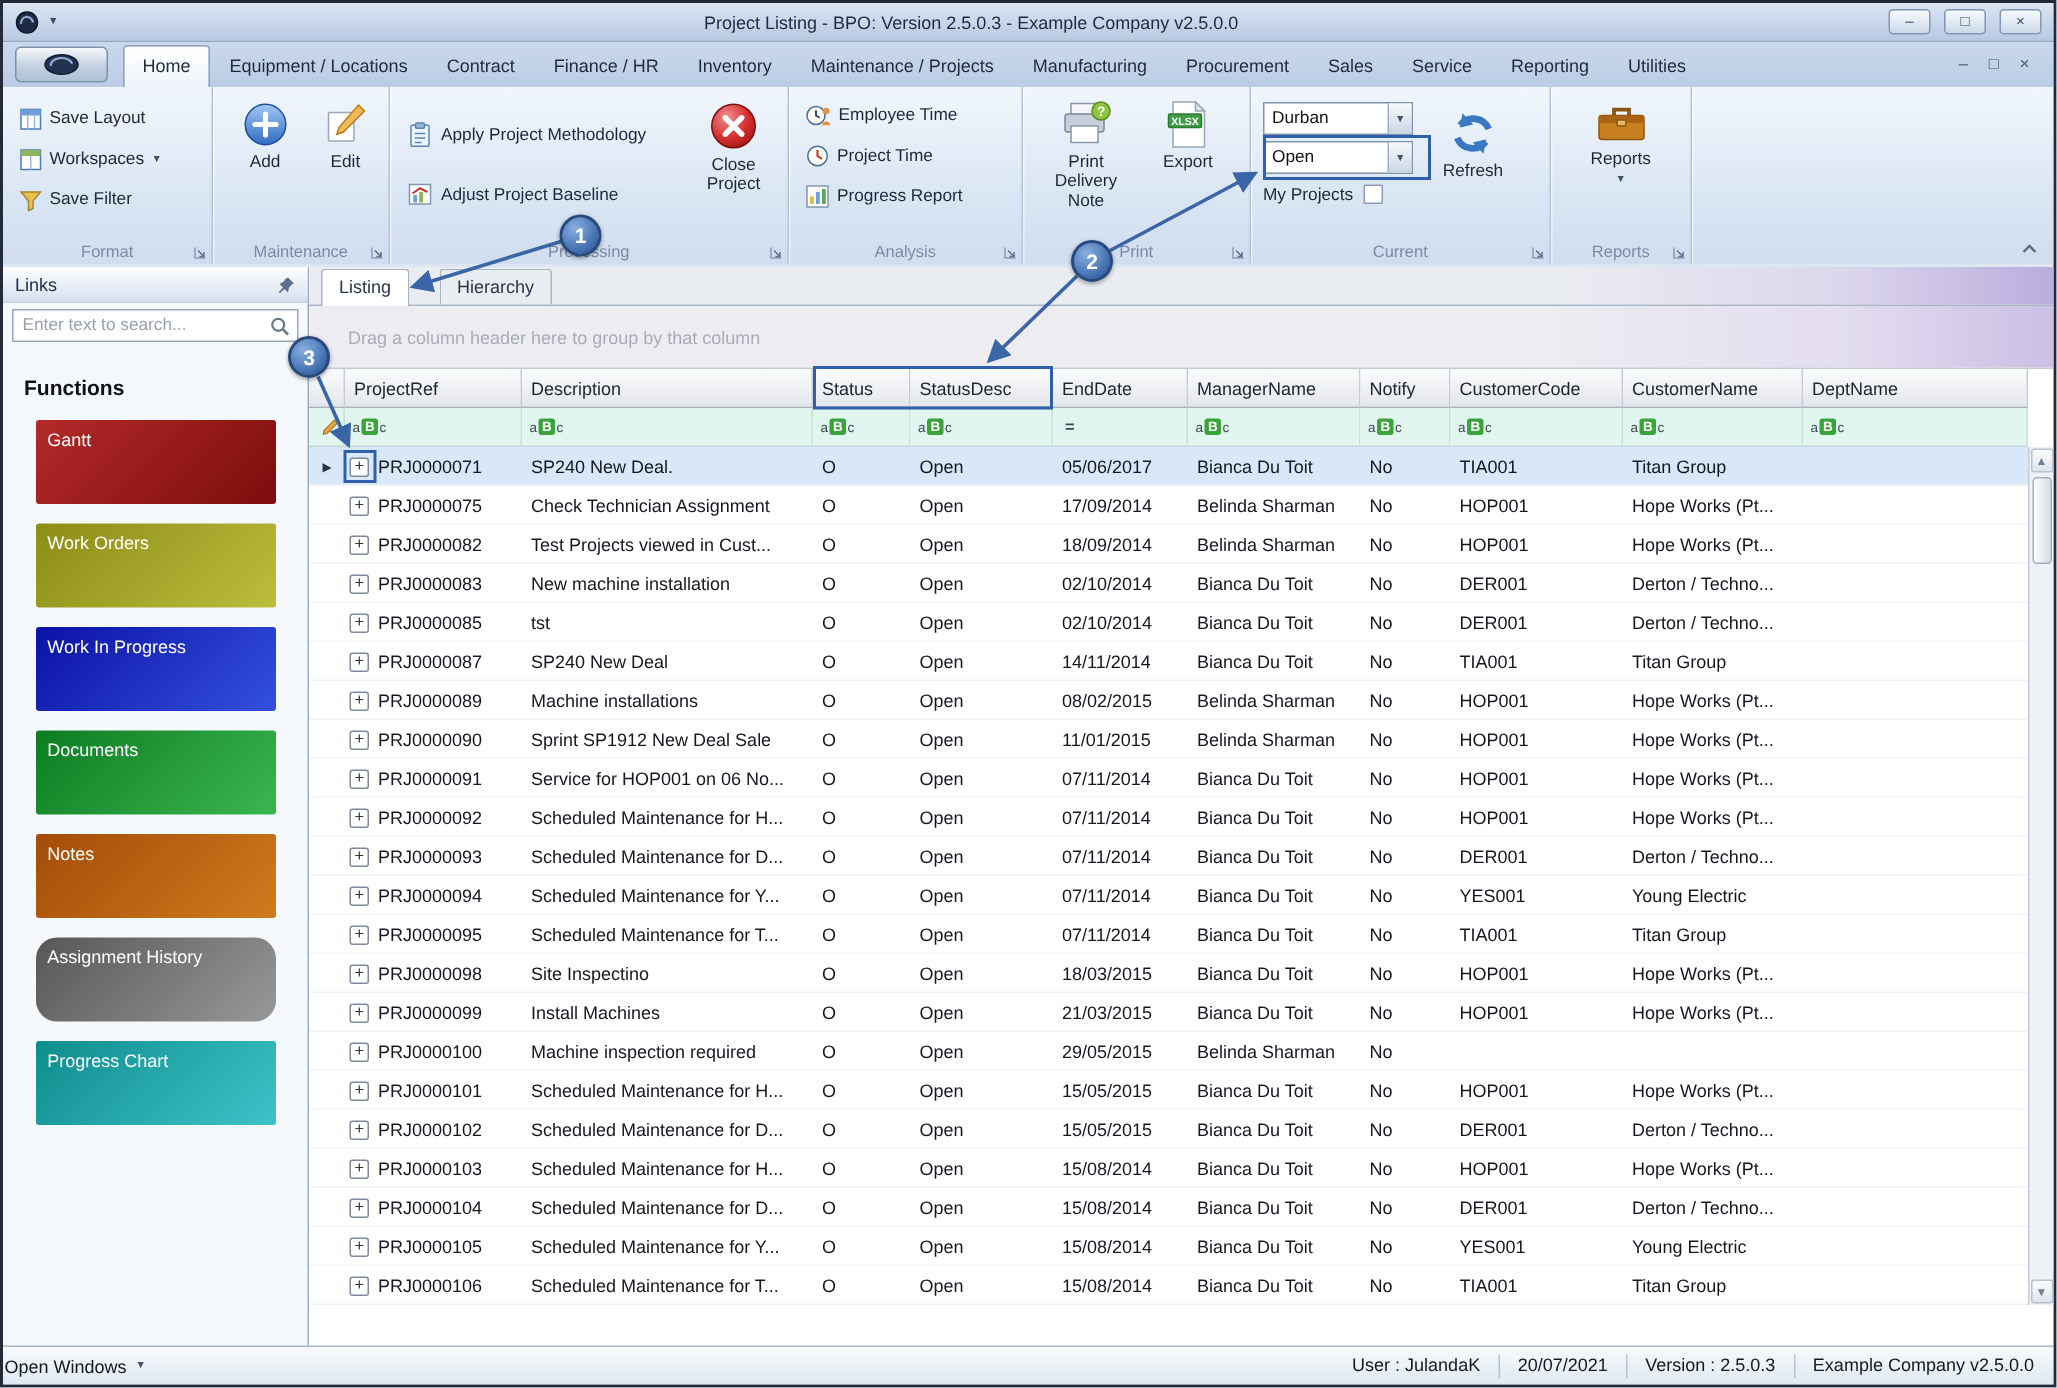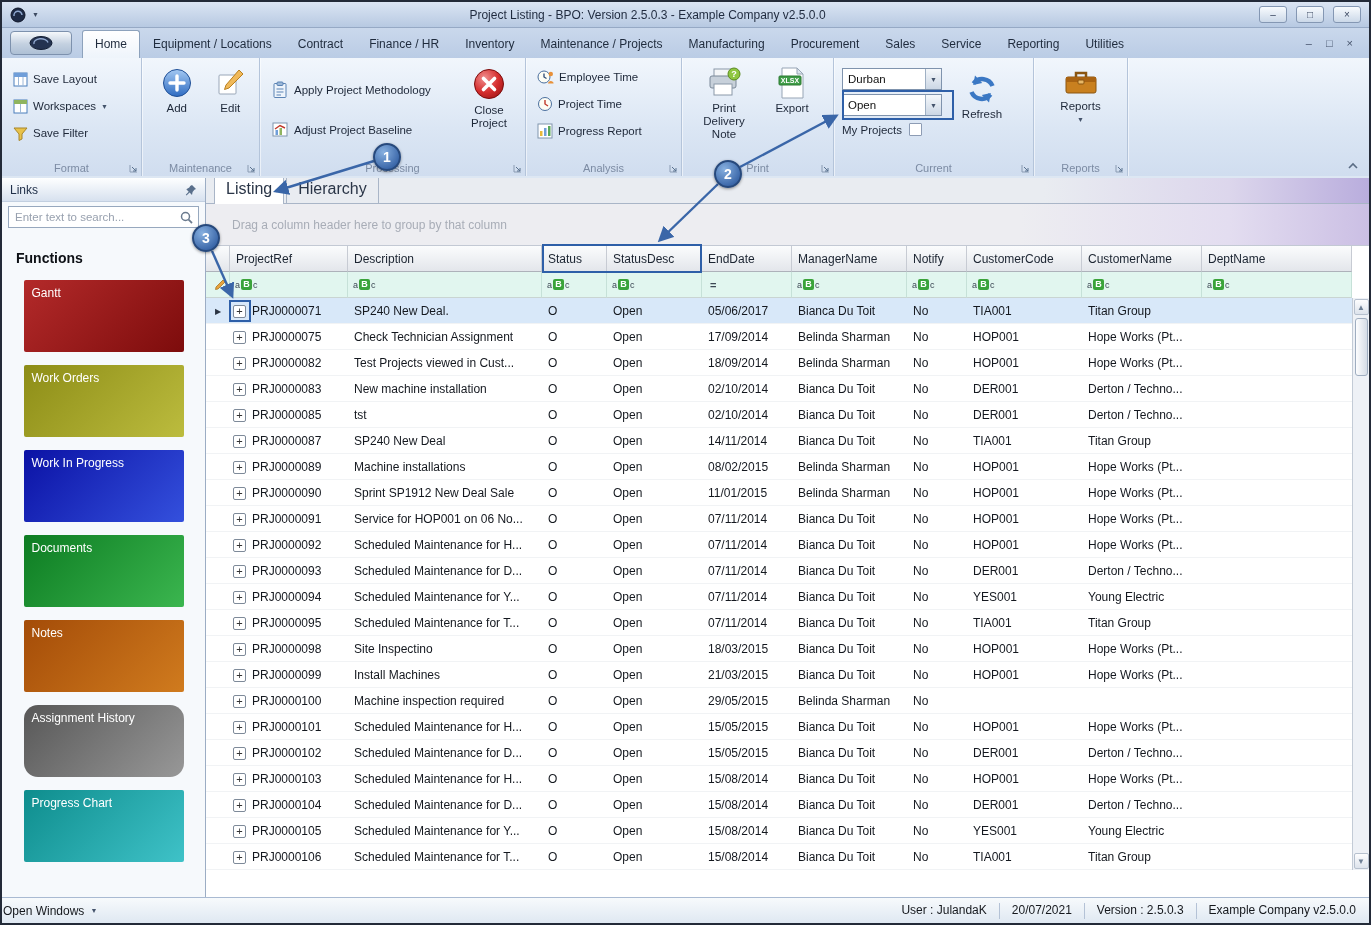--- a/index.html
+++ b/index.html
@@ -70,29 +70,29 @@
     border-right:1px solid #9cadc4;display:flex;flex-direction:column}
   #links-header{height:24px;background:linear-gradient(#feffff,#d7e1ef);border-bottom:1px solid #c2cfe0;
     display:flex;align-items:center;padding:0 8px;color:#21304a}
   #links-header .t{flex:1}
   #search-row{padding:4px 6px;position:relative}
   #search-input{width:100%;height:22px;border:1px solid #97a8be;padding:0 24px 0 6px;font:inherit;
     font-size:11.5px;color:#444;background:#fff}
   #search-input::placeholder{color:#98a1af}
   #search-icon{position:absolute;right:12px;top:9px;line-height:0}
   #functions-title{font-size:14px;font-weight:bold;padding:18px 14px 14px;color:#0e1116}
-  .func-btn{width:160px;height:72px;margin:0 auto 13px;color:#fff;font-size:12px;padding:6px 8px;
+  .func-btn{width:160px;height:56px;margin:0 auto 13px;color:#fff;font-size:12px;padding:6px 8px;
     border-radius:2px;cursor:default}
 
   
   #main{position:absolute;top:176px;left:204px;right:0;bottom:26px;background:#fff;overflow:hidden}
   #doc-tabs{height:26px;display:flex;align-items:flex-end;padding-left:8px;border-bottom:1px solid #a9b5c7;
     background:linear-gradient(90deg,#e9ecf1 0%,#e9ecf1 72%,#dcd6ec 88%,#b9addd 100%)}
   .dtab{padding:4px 11px 5px;border:1px solid #a9b5c7;border-bottom:none;border-radius:3px 3px 0 0;
-    background:linear-gradient(#f2f4f7,#dcе1e8);margin-right:2px;color:#2a3547;font-size:16px}
+    background:linear-gradient(#f2f4f7,#dcе1e8);margin-right:20px;color:#2a3547;font-size:12px}
   .dtab.active{background:#fff;position:relative;top:1px;padding-bottom:6px}
   #group-panel{height:42px;display:flex;align-items:center;padding-left:26px;border-bottom:1px solid #c3c9d4;
     color:#a8adb7;font-size:12px;
     background:linear-gradient(90deg,#ededf1 0%,#ededf1 70%,#e3ddf0 88%,#cbbfe4 100%)}
 
   .grid-row{display:grid;height:26px;align-items:center;
     grid-template-columns:24px 118px 194px 65px 95px 90px 115px 60px 115px 120px minmax(0,1fr)}
   #grid-header,#grid-filter,#grid-body{width:calc(100% - 17px)}
   #grid-header .cell{height:26px;display:flex;align-items:center;padding-left:6px;color:#1b2431;
     background:linear-gradient(#fbfcfd,#e3e6eb);border-right:1px solid #c7cbd3;border-bottom:1px solid #adb2ba;

